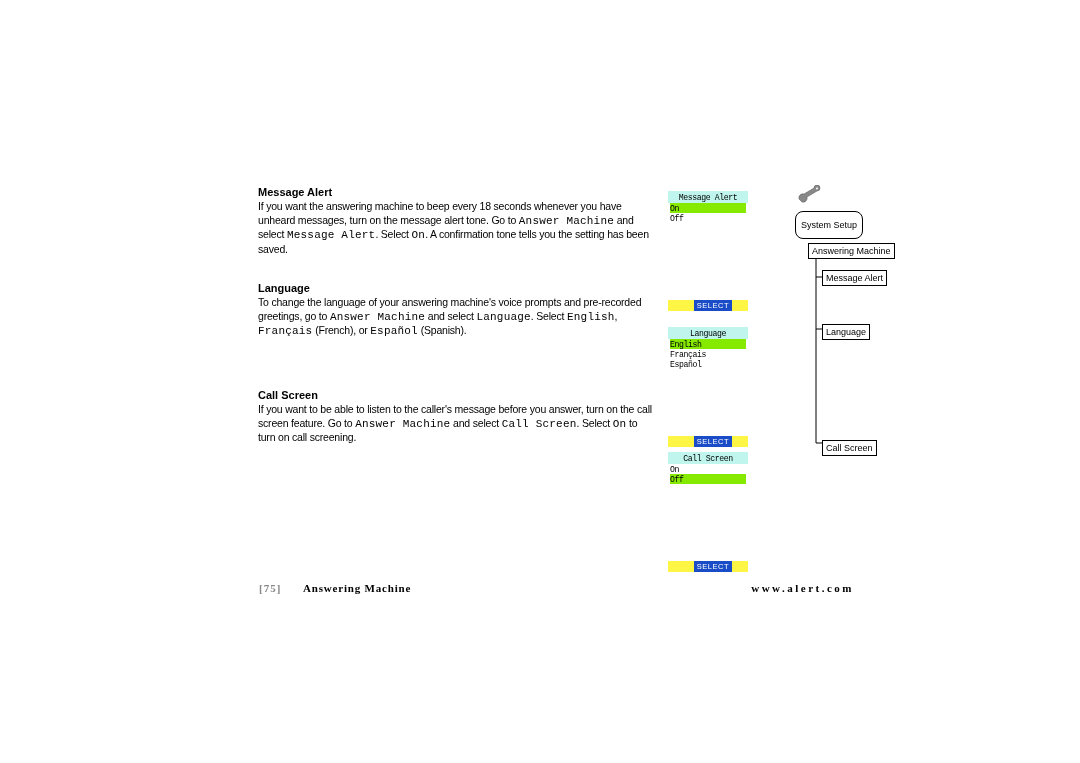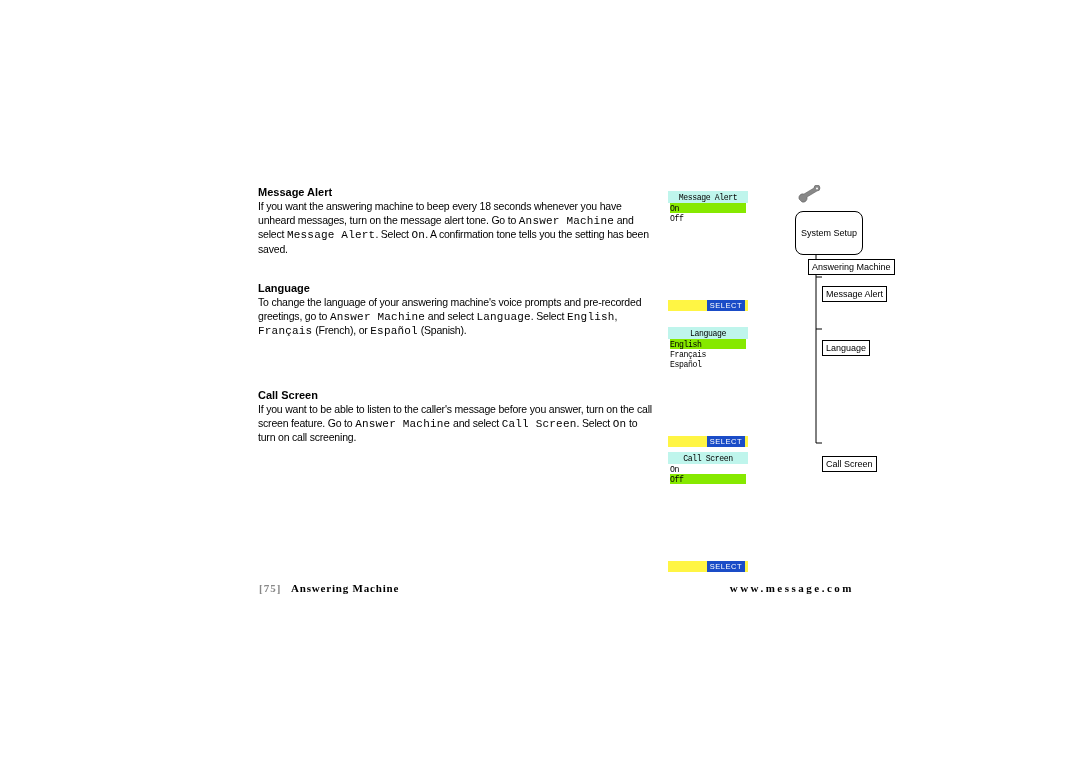--- a/index.html
+++ b/index.html
@@ -65,21 +65,21 @@
   }
   .lcd .opt { padding: 1px 0 0 0; color:#000;}
   .lcd .sel { background: #86e900; }
   .lcd .foot {
     background: #fff544;
     height: 11px;
     position: relative;
   }
   .lcd .foot .selbtn {
     position: absolute;
-    right: 3px;
+    right: 16px;
     top: 0;
     height: 11px;
     background: #1a4cc7;
     color: #fff;
     font-family: Verdana, Arial, sans-serif;
     font-size: 7.5px;
     letter-spacing: 0.5px;
     padding: 0 3px;
     line-height: 11px;
   }
@@ -103,37 +103,37 @@
   .node {
     border: 1px solid #000;
     padding: 2px 3px;
     background: #fff;
     display: inline-block;
     white-space: nowrap;
   }
   .noderound {
     border: 1px solid #000;
     border-radius: 8px;
-    padding: 16px 5px;
+    padding: 8px 5px;
     background: #fff;
     display: inline-block;
   }
 
   
   .footer {
     position: absolute;
     left: 259px;
     top: 582px;
     width: 595px;
     font-family: "Times New Roman", Georgia, serif;
     font-size: 11px;
     font-weight: bold;
     letter-spacing: 1px;
   }
-  .footer .pg { color:#888; margin-right:6px; }
+  .footer .pg { color:#888; margin-right:18px; }
   .footer .sect { color:#000; letter-spacing: 0.8px;}
   .footer .url {
     position: absolute;
     right: 0;
     letter-spacing: 2.5px;
     color:#000;
   }
 </style>
 </head>
 <body>
@@ -233,14 +233,14 @@
       <div style="height:100px"></div>
       <span class="node" style="margin-left:27px">Call Screen</span>
     </div>
   </div>
 
 </div>
 
 <div class="footer">
   <span class="pg">[75]</span>
   <span class="sect">Answering Machine</span>
-  <span class="url">www.message.com</span>
+  <span class="url">www.alert.com</span>
 </div>
 
 </body></html>

